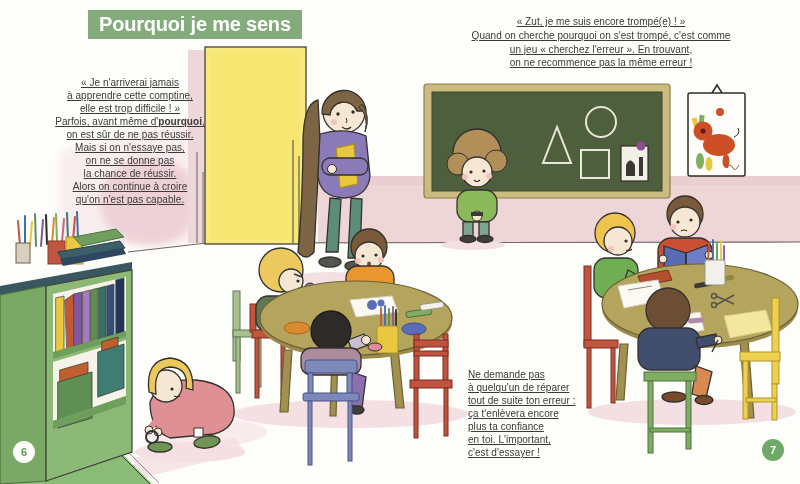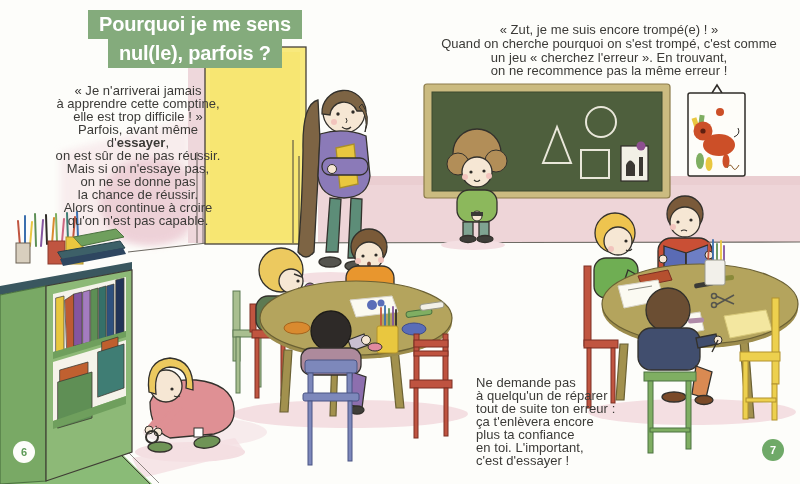--- a/index.html
+++ b/index.html
@@ -1,24 +1,24 @@
 <!DOCTYPE html>
 <html><head>
 <meta charset="utf-8">
 <style>
   html,body{margin:0;padding:0;background:#ffffff;}
   .spread{position:relative;width:800px;height:484px;overflow:hidden;
           background:#fdfdfa;font-family:"Liberation Sans",sans-serif;color:#3b3a37;}
   svg.illu{position:absolute;left:0;top:0;width:800px;height:484px;}
-  .title{position:absolute;left:88px;top:10px;z-index:5;display:flex;flex-direction:column;align-items:center;}
+  .title{position:absolute;left:88px;top:10px;z-index:5;display:flex;align-items:center;}
   .title .tline{display:inline-block;background:#84ab7c;color:#ffffff;font-weight:bold;
        font-size:20px;line-height:1.1;padding:3px 11px 4px;letter-spacing:-0.2px;white-space:nowrap;}
   .title .tline2{margin-top:0px;}
-  .para{position:absolute;z-index:4;white-space:pre-line;font-size:13px;line-height:13px;
-        letter-spacing:0.05px;margin:8px;color:#3b3a37;}
+  .para{position:absolute;z-index:4;white-space:pre-line;font-size:10px;line-height:13px;
+        letter-spacing:0.05px;margin:0;color:#3b3a37;text-decoration:underline;}
   .para b{font-weight:bold;}
   .para-left{left:45px;top:76px;width:170px;text-align:center;}
   .para-topright{left:410px;top:15px;width:382px;text-align:center;line-height:13.8px;}
   .para-bottomright{left:468px;top:368px;width:150px;}
   .pagenum{position:absolute;z-index:6;width:22px;height:22px;border-radius:50%;
            display:flex;align-items:center;justify-content:center;
            font-size:11px;font-weight:bold;}
   .pagenum-left{left:13px;top:441px;background:#fdfdfa;color:#5e9a57;}
   .pagenum-right{left:762px;top:439px;background:#6fa968;color:#ffffff;}
 </style>
@@ -370,27 +370,26 @@
       <rect x="740" y="352" width="40" height="9"></rect>
       <rect x="743" y="361" width="5" height="58"></rect>
       <rect x="772" y="384" width="5" height="36"></rect>
       <rect x="746" y="398" width="30" height="4"></rect>
     </g>
   </g>
 </svg>
 
 <div class="title">
   <span class="tline">Pourquoi je me sens</span>
-  <span class="tline tline2">nul(le), parfois ?</span>
 </div>
 
 <p class="para para-left"><span>« Je n'arriverai jamais
 à apprendre cette comptine,
 elle est trop difficile ! »
-Parfois, avant même d'</span><b>essayer</b><span>,
+Parfois, avant même d'</span><b>pourquoi</b><span>,
 on est sûr de ne pas réussir.
 Mais si on n'essaye pas,
 on ne se donne pas
 la chance de réussir.
 Alors on continue à croire
 qu'on n'est pas capable.</span></p>
 
 <p class="para para-topright">« Zut, je me suis encore trompé(e) ! »
 Quand on cherche pourquoi on s'est trompé, c'est comme
 un jeu « cherchez l'erreur ». En trouvant,

